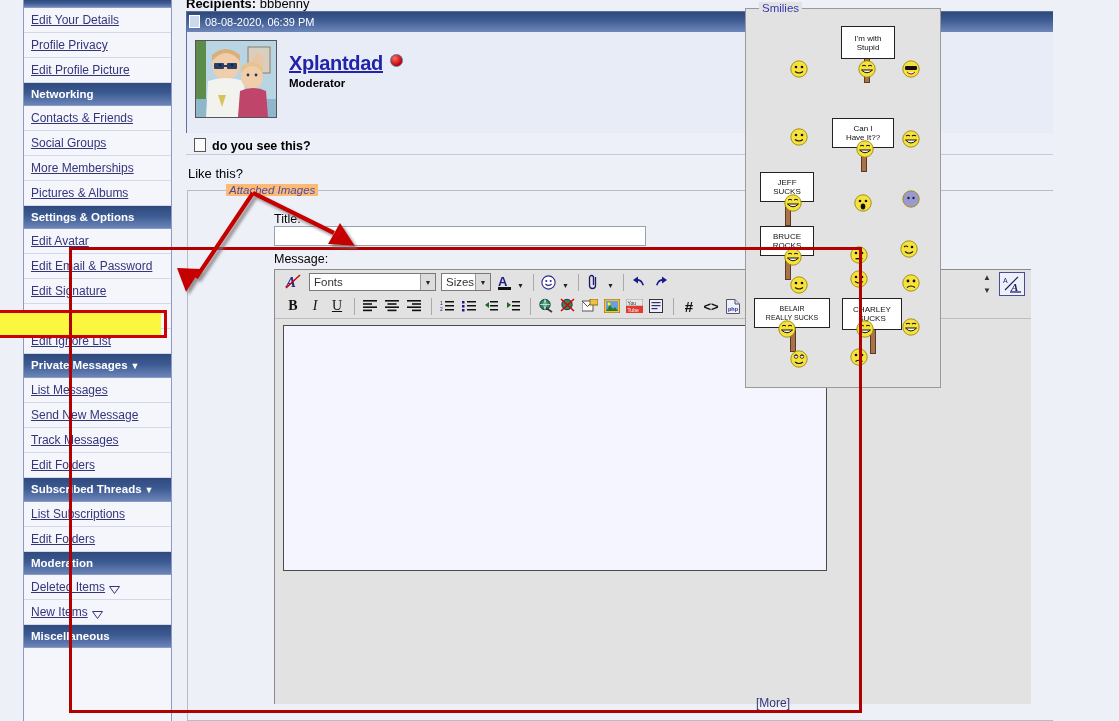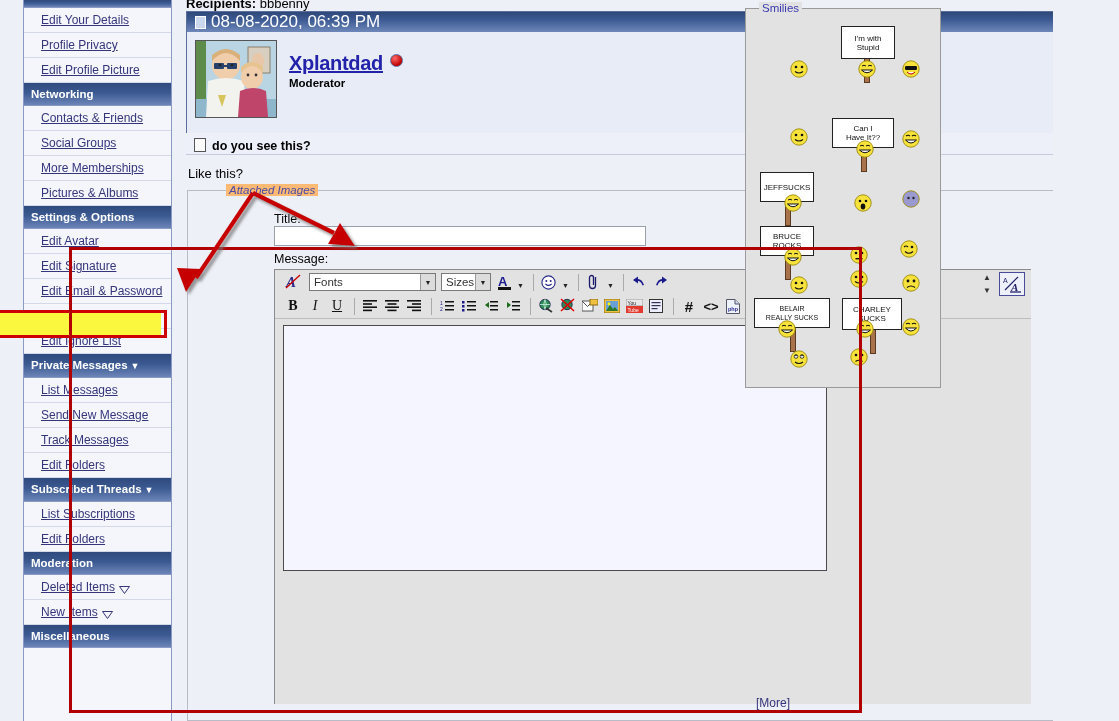--- a/index.html
+++ b/index.html
@@ -22,21 +22,21 @@
     color:#ffffff;font-weight:bold;font-size:11.5px;
     padding:4px 6px 4px 7px;line-height:14px;
     border-bottom:1px solid #8a9ac4;
   }
   .side-head .caret{font-size:9px;margin-left:3px;}
   .side-item{
     padding:5px 6px 5px 7px;line-height:14px;
     border-bottom:1px solid #d3d9e8;
     background:#f4f6fb;
   }
-  .side-item a{color:#35357c;text-decoration:underline;font-size:12px;margin-left:10px;}
+  .side-item a{color:#35357c;text-decoration:underline;font-size:12px;}
   .side-item .tri-wrap{
     display:inline-block;position:relative;top:2px;margin-left:4px;
     width:11px;height:7px;
   }
   .side-item .tri-wrap svg{display:block;}
   #edit-options-hl{
     position:absolute;left:-9px;top:310px;width:176px;height:28px;
     border:3px solid #cc0000;box-sizing:border-box;z-index:6;
     pointer-events:none;
   }
@@ -53,21 +53,21 @@
   }
   .recipients .val{font-weight:normal;}
 
   #post-box{
     position:absolute;left:0;top:11px;width:933px;height:126px;
     border:1px solid #5a6f9d;box-sizing:border-box;background:#e8ecf6;
   }
   #post-bar{
     height:20px;
     background:linear-gradient(to bottom,#2e4878 0%,#3d5b93 40%,#6e87b9 100%);
-    color:#fff;font-size:17px;line-height:20px;padding-left:8px;
+    color:#fff;font-size:11px;line-height:20px;padding-left:2px;
   }
   #post-bar .pgicon{
     display:inline-block;width:9px;height:11px;background:#ccd8ee;
     border:1px solid #fff;position:relative;top:2px;margin-right:5px;
   }
   #post-body{padding:8px 0 0 8px;display:flex;}
   #avatar{
     width:80px;height:76px;border:1px solid #555;flex:none;overflow:hidden;
     background:#9fc3d8;position:relative;
   }
@@ -209,22 +209,22 @@
       <div class="side-item"><a href="#">Edit Your Details</a></div>
       <div class="side-item"><a href="#">Profile Privacy</a></div>
       <div class="side-item"><a href="#">Edit Profile Picture</a></div>
       <div class="side-head"><span>Networking</span></div>
       <div class="side-item"><a href="#">Contacts &amp; Friends</a></div>
       <div class="side-item"><a href="#">Social Groups</a></div>
       <div class="side-item"><a href="#">More Memberships</a></div>
       <div class="side-item"><a href="#">Pictures &amp; Albums</a></div>
       <div class="side-head"><span>Settings &amp; Options</span></div>
       <div class="side-item"><a href="#">Edit Avatar</a></div>
+      <div class="side-item"><a href="#">Edit Email &amp; Password</a></div>
       <div class="side-item"><a href="#">Edit Signature</a></div>
-      <div class="side-item"><a href="#">Edit Email &amp; Password</a></div>
       <div class="side-item"><a href="#">Edit Options</a></div>
       <div class="side-item"><a href="#">Edit Ignore List</a></div>
       <div class="side-head"><span>Private Messages</span><span class="caret">▼</span></div>
       <div class="side-item"><a href="#">List Messages</a></div>
       <div class="side-item"><a href="#">Send New Message</a></div>
       <div class="side-item"><a href="#">Track Messages</a></div>
       <div class="side-item"><a href="#">Edit Folders</a></div>
       <div class="side-head"><span>Subscribed Threads</span><span class="caret">▼</span></div>
       <div class="side-item"><a href="#">List Subscriptions</a></div>
       <div class="side-item"><a href="#">Edit Folders</a></div>
@@ -517,21 +517,21 @@
       <div class="sign" style="left: 95px; top: 8px; width: 54px; height: 33px; font-size: 8px; display: flex; flex-direction: column; align-items: center; justify-content: center;">
         <div>I'm with</div>
         <div>Stupid</div>
       </div>
       <div class="post" style="left: 115px; top: 104px; width: 4px; height: 48px;"></div>
       <div class="sign" style="left: 86px; top: 100px; width: 62px; height: 30px; font-size: 8px; display: flex; flex-direction: column; align-items: center; justify-content: center;">
         <div>Can I</div>
         <div>Have It??</div>
       </div>
       <div class="post" style="left: 39px; top: 158px; width: 4px; height: 48px;"></div>
-      <div class="sign" style="left: 14px; top: 154px; width: 54px; height: 30px; font-size: 8px; display: flex; flex-direction: row; align-items: center; justify-content: center;">
+      <div class="sign" style="left: 14px; top: 154px; width: 54px; height: 30px; font-size: 8px; display: flex; flex-direction: column; align-items: center; justify-content: center;">
         <div>JEFF</div>
         <div>SUCKS</div>
       </div>
       <div class="post" style="left: 39px; top: 212px; width: 4px; height: 48px;"></div>
       <div class="sign" style="left: 14px; top: 208px; width: 54px; height: 30px; font-size: 8px; display: flex; flex-direction: column; align-items: center; justify-content: center;">
         <div>BRUCE</div>
         <div>ROCKS</div>
       </div>
       <div class="post" style="left: 44px; top: 284px; width: 4px; height: 48px;"></div>
       <div class="sign" style="left: 8px; top: 280px; width: 76px; height: 30px; font-size: 7px; display: flex; flex-direction: column; align-items: center; justify-content: center;">

